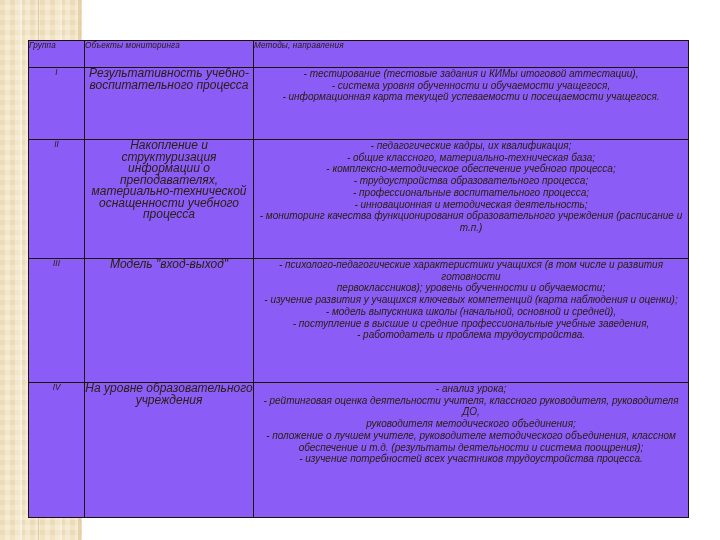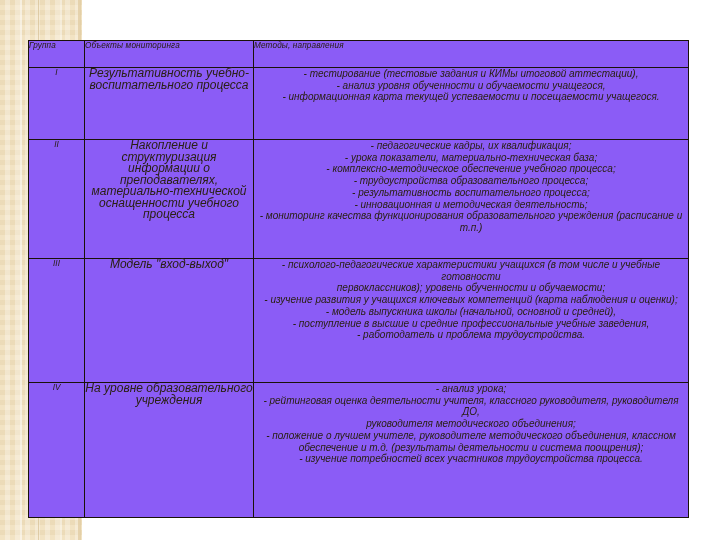--- a/index.html
+++ b/index.html
@@ -144,52 +144,52 @@
   </thead>
   <tbody>
     <tr class="row-1">
       <td class="group-cell">I</td>
       <td class="object-cell">
         <span class="object-line">Результативность учебно-</span>
         <span class="object-line">воспитательного процесса</span>
       </td>
       <td class="method-cell">
         <span class="method-line">- тестирование (тестовые задания и КИМы итоговой аттестации),</span>
-        <span class="method-line">- анализ уровня обученности и обучаемости учащегося,</span>
+        <span class="method-line">- система уровня обученности и обучаемости учащегося,</span>
         <span class="method-line">- информационная карта текущей успеваемости и посещаемости учащегося.</span>
       </td>
     </tr>
 
     <tr class="row-2">
       <td class="group-cell">II</td>
       <td class="object-cell">
         <span class="object-line">Накопление и структуризация</span>
         <span class="object-line">информации о преподавателях,</span>
         <span class="object-line">материально-технической</span>
         <span class="object-line">оснащенности учебного процесса</span>
       </td>
       <td class="method-cell">
         <span class="method-line">- педагогические кадры, их квалификация;</span>
-        <span class="method-line">- урока показатели, материально-техническая база;</span>
+        <span class="method-line">- общие классного, материально-техническая база;</span>
         <span class="method-line">- комплексно-методическое обеспечение учебного процесса;</span>
         <span class="method-line">- трудоустройства образовательного процесса;</span>
-        <span class="method-line">- результативность воспитательного процесса;</span>
+        <span class="method-line">- профессиональные воспитательного процесса;</span>
         <span class="method-line">- инновационная и методическая деятельность;</span>
         <span class="method-line">- мониторинг качества функционирования образовательного учреждения (расписание и</span>
         <span class="method-line">т.п.)</span>
       </td>
     </tr>
 
     <tr class="row-3">
       <td class="group-cell">III</td>
       <td class="object-cell">
         <span class="object-line">Модель "вход-выход"</span>
       </td>
       <td class="method-cell">
-        <span class="method-line">- психолого-педагогические характеристики учащихся (в том числе и учебные готовности</span>
+        <span class="method-line">- психолого-педагогические характеристики учащихся (в том числе и развития готовности</span>
         <span class="method-line">первоклассников); уровень обученности и обучаемости;</span>
         <span class="method-line">- изучение развития у учащихся ключевых компетенций (карта наблюдения и оценки);</span>
         <span class="method-line">- модель выпускника школы (начальной, основной и средней),</span>
         <span class="method-line">- поступление в высшие и средние профессиональные учебные заведения,</span>
         <span class="method-line">- работодатель и проблема трудоустройства.</span>
       </td>
     </tr>
 
     <tr class="row-4">
       <td class="group-cell">IV</td>

